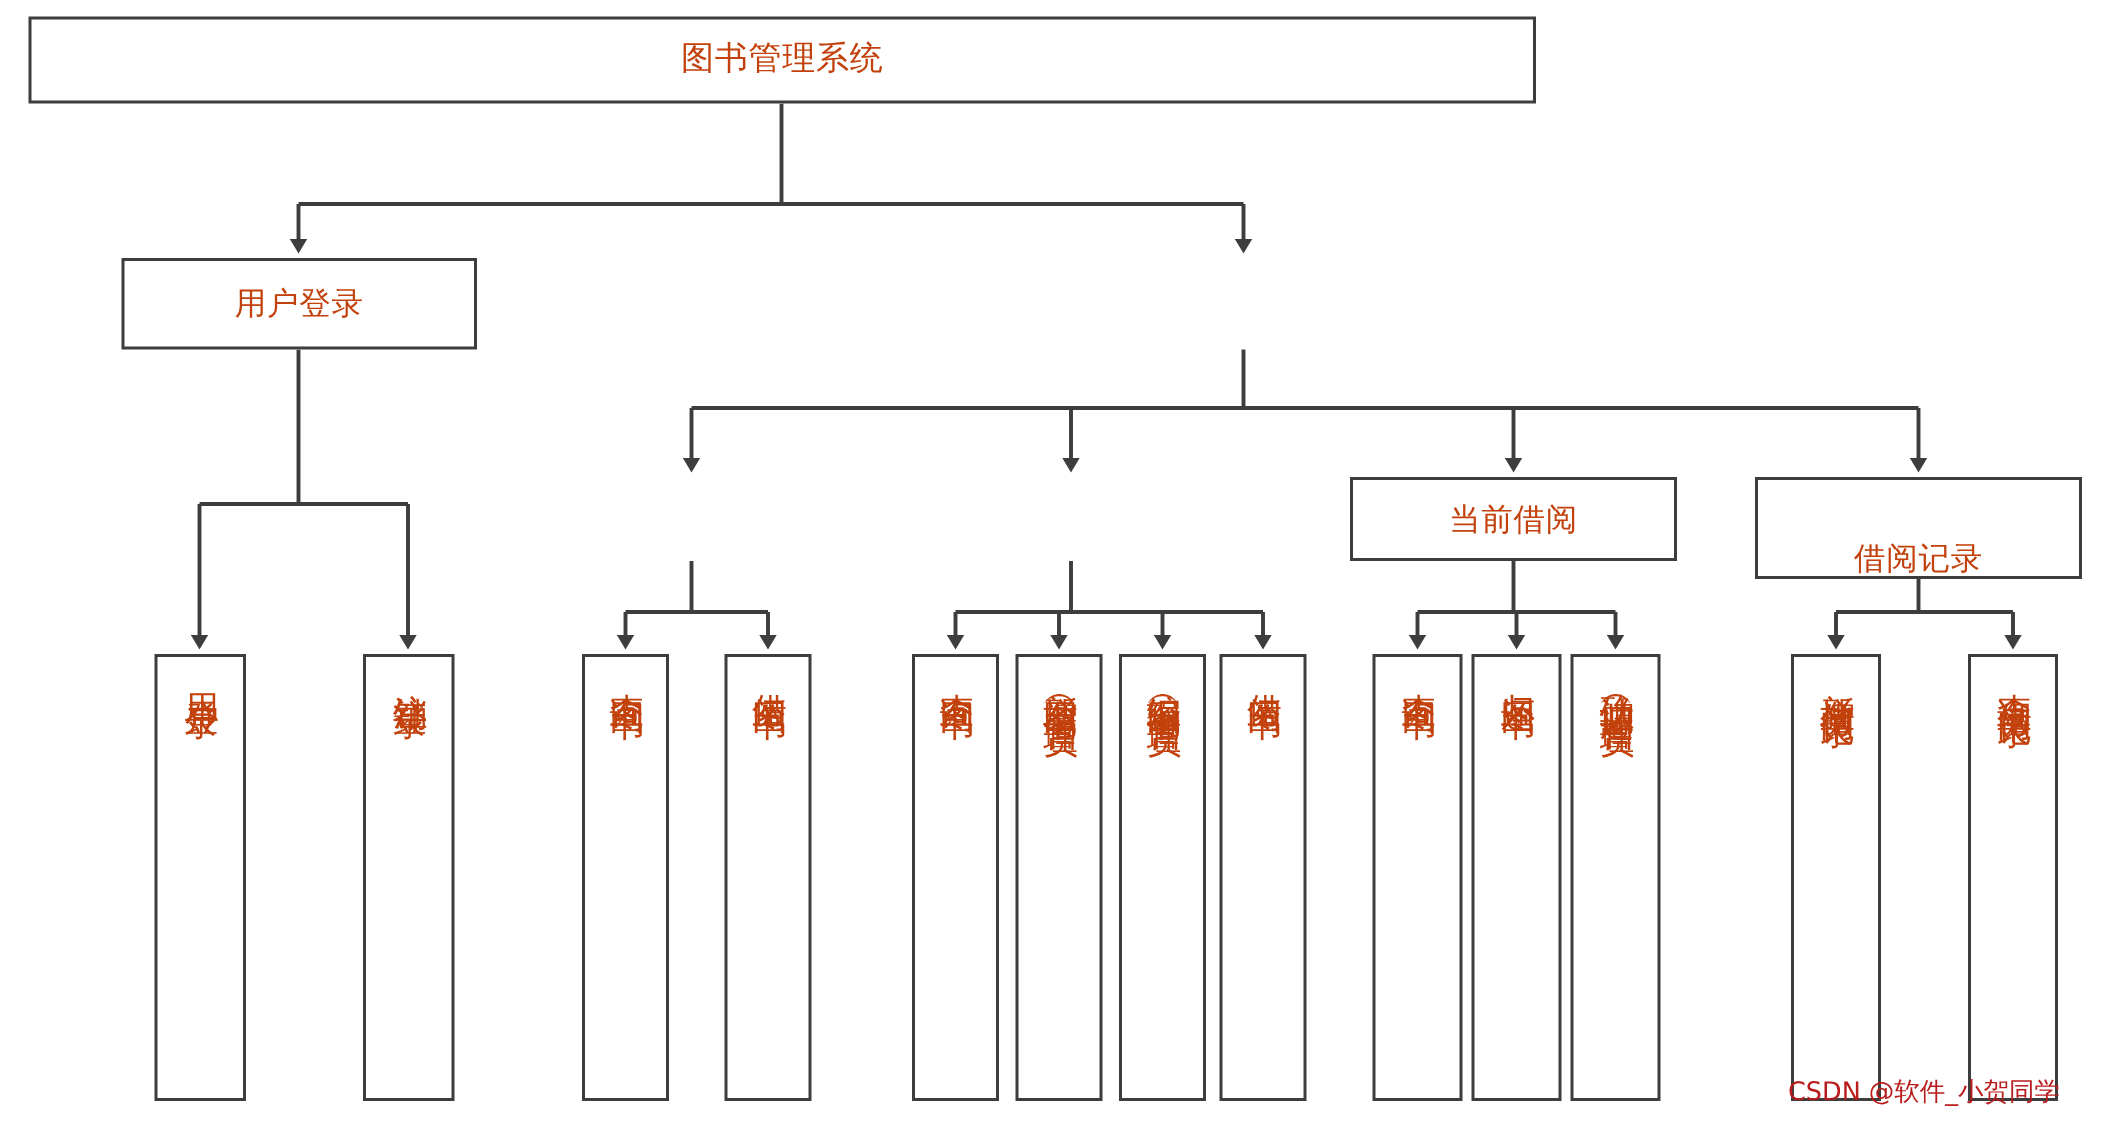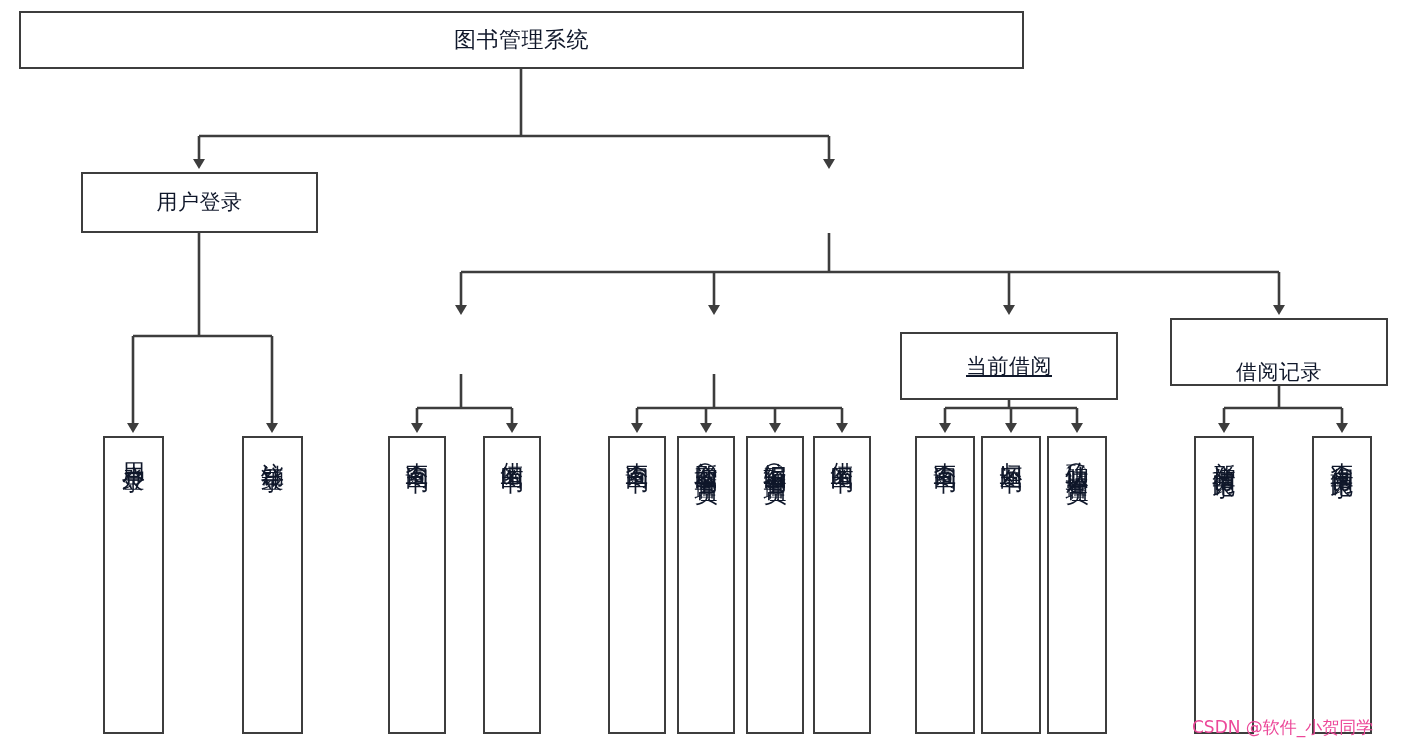--- a/index.html
+++ b/index.html
@@ -26,21 +26,21 @@
     pointer-events: none;
   }
   .node {
     position: absolute;
     box-sizing: border-box;
     border: 2px solid #3d3d3d;
     background: #ffffff;
     display: flex;
     align-items: center;
     justify-content: center;
-    color: #0f172a;
+    color: #c2410c;
     z-index: 2;
   }
   .node .lbl {
     display: block;
     text-align: center;
     line-height: 1.08;
     letter-spacing: 0.5px;
   }
   
   .node.h .lbl {
@@ -63,21 +63,21 @@
     line-height: 1.0;
     letter-spacing: 3px;
     white-space: normal;
     max-height: 100%;
   }
   .watermark {
     position: absolute;
     left: 1192px;
     top: 716px;
     font-size: 17px;
-    color: #ec4899;
+    color: #b91c1c;
     white-space: nowrap;
     z-index: 5;
     font-family: "DejaVu Sans", "Liberation Sans", sans-serif;
   }
 </style>
 </head>
 <body>
 
 <div id="canvas">
 
@@ -132,21 +132,21 @@
   </svg>
 
   <div class="node h root" style="left:19px; top:11px; width:1005px; height:58px;">
     <span class="lbl">图书管理系统</span>
   </div>
 
   <div class="node h" style="left:81px; top:172px; width:237px; height:61px;">
     <span class="lbl">用户登录</span>
   </div>
 
-  <div class="node h" style="left:900px; top:332px; width:218px; height:68px;text-decoration:underline;">
+  <div class="node h" style="left:900px; top:318px; width:218px; height:56px;">
     <span class="lbl">当前借阅</span>
   </div>
   <div class="node h" style="left:1170px; top:318px; width:218px; height:68px;align-items:flex-end;">
     <span class="lbl">借阅记录</span>
   </div>
 
   <div class="node v" style="left:103px; top:436px; width:61px; height:298px;">
     <span class="lbl">用户登录</span>
   </div>
   <div class="node v" style="left:242px; top:436px; width:61px; height:298px;">

